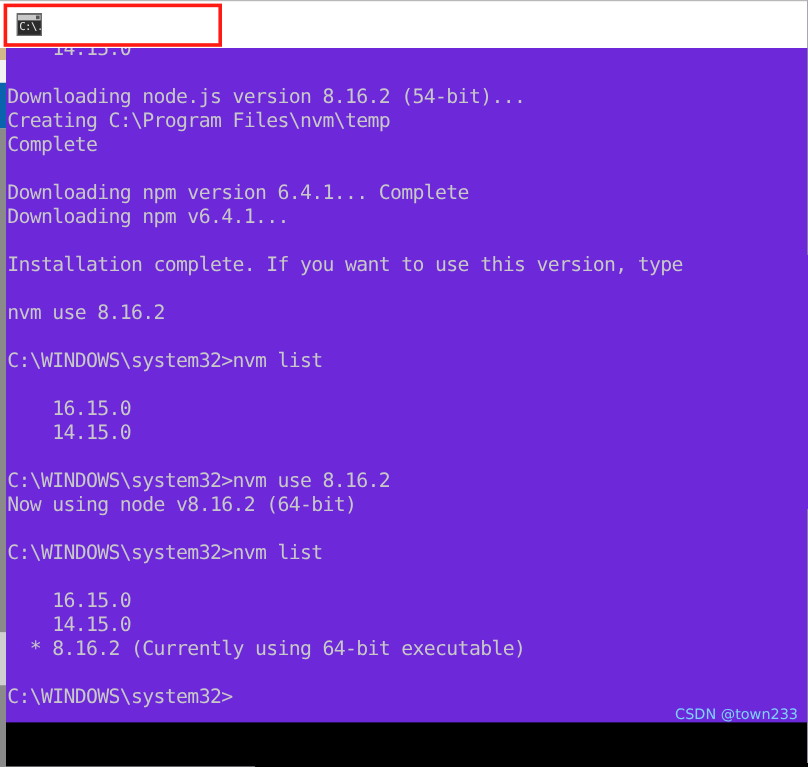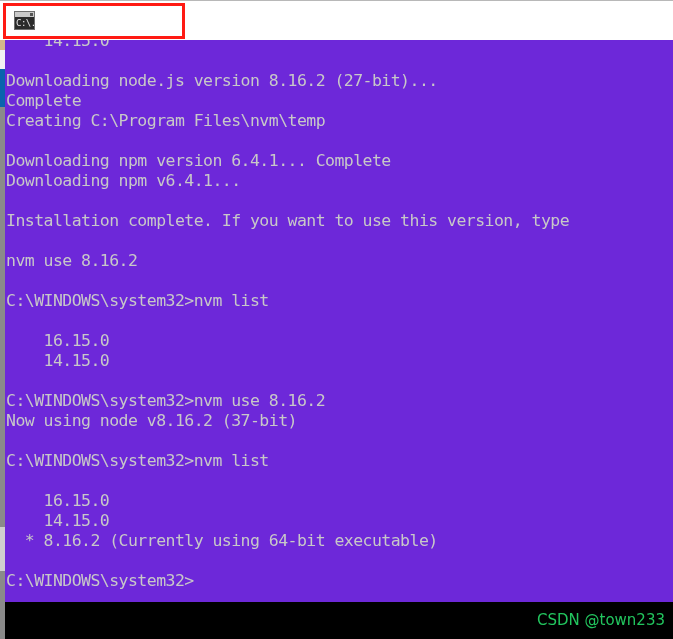--- a/index.html
+++ b/index.html
@@ -137,55 +137,55 @@
     letter-spacing: -0.55px;
     white-space: pre;
     padding-left: 1px;
   }
   .line.blank { color: transparent; }
 
   
   #watermark {
     position: absolute;
     right: 8px;
-    bottom: 10px;
-    color: #22c55e;
+    bottom: 37px;
+    color: #7dd3fc;
     font-family: "DejaVu Sans", "Liberation Sans", sans-serif;
-    font-size: 15px;
+    font-size: 12px;
     white-space: nowrap;
     z-index: 6;
   }
 </style>
 </head>
 <body>
 
 <div id="screen">
 
   <div id="console">
     <div id="console-inner">
         <div class="line">    14.15.0</div>
         <div class="line blank"></div>
-        <div class="line">Downloading node.js version 8.16.2 (27-bit)...</div>
+        <div class="line">Downloading node.js version 8.16.2 (54-bit)...</div>
+        <div class="line">Creating C:\Program Files\nvm\temp</div>
         <div class="line">Complete</div>
-        <div class="line">Creating C:\Program Files\nvm\temp</div>
         <div class="line blank"></div>
         <div class="line">Downloading npm version 6.4.1... Complete</div>
         <div class="line">Downloading npm v6.4.1...</div>
         <div class="line blank"></div>
         <div class="line">Installation complete. If you want to use this version, type</div>
         <div class="line blank"></div>
         <div class="line">nvm use 8.16.2</div>
         <div class="line blank"></div>
         <div class="line">C:\WINDOWS\system32&gt;nvm list</div>
         <div class="line blank"></div>
         <div class="line">    16.15.0</div>
         <div class="line">    14.15.0</div>
         <div class="line blank"></div>
         <div class="line">C:\WINDOWS\system32&gt;nvm use 8.16.2</div>
-        <div class="line">Now using node v8.16.2 (37-bit)</div>
+        <div class="line">Now using node v8.16.2 (64-bit)</div>
         <div class="line blank"></div>
         <div class="line">C:\WINDOWS\system32&gt;nvm list</div>
         <div class="line blank"></div>
         <div class="line">    16.15.0</div>
         <div class="line">    14.15.0</div>
         <div class="line">  * 8.16.2 (Currently using 64-bit executable)</div>
         <div class="line blank"></div>
         <div class="line">C:\WINDOWS\system32&gt;</div>
       </div>
   </div>

